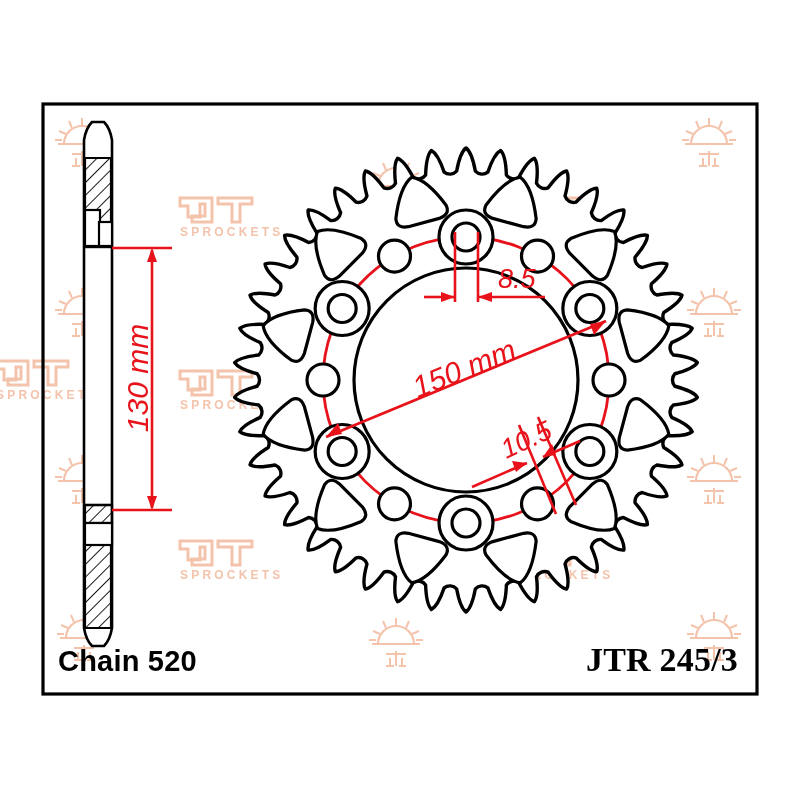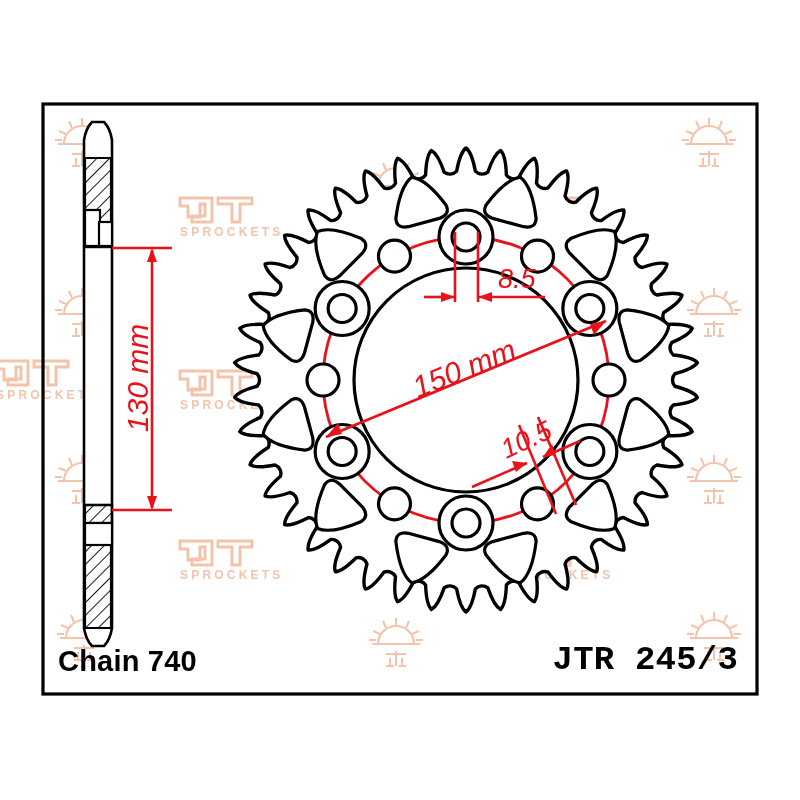--- a/index.html
+++ b/index.html
@@ -8,21 +8,21 @@
   #stage{position:relative;width:800px;height:800px;background:#fff;}
   svg{display:block;}
   .lbl-chain{
     position:absolute;left:58px;top:645px;
     font-family:"Liberation Sans",sans-serif;
     font-size:29px;font-weight:bold;color:#000;letter-spacing:.2px;
     white-space:nowrap;
   }
   .lbl-part{
     position:absolute;right:62px;top:641px;
-    font-family:Liberation Mono, monospace;
+    font-family:Liberation Serif, serif;
     font-size:34px;font-weight:bold;color:#000;letter-spacing:.2px;
     white-space:nowrap;
   }
 </style>
 </head>
 <body>
 
 <div id="stage">
 
   <svg width="800" height="800" viewBox="0 0 800 800">
@@ -173,16 +173,16 @@
       <line x1="519" y1="425" x2="556" y2="514" stroke="#e8121a" stroke-width="2.6"></line>
       <line x1="538" y1="417" x2="576" y2="505" stroke="#e8121a" stroke-width="2.6"></line>
       <line x1="472" y1="487" x2="527" y2="463" stroke="#e8121a" stroke-width="2.6"></line>
       <line x1="543" y1="457" x2="580" y2="441" stroke="#e8121a" stroke-width="2.6"></line>
       <path d="M527,463 L512,461 L516,472 Z" fill="#e8121a"></path>
       <path d="M543,457 L556,455 L552,444 Z" fill="#e8121a"></path>
       <text x="530" y="448" fill="#e8121a" font-family="Liberation Sans, sans-serif" font-size="27" font-style="italic" text-anchor="middle" transform="rotate(-25 530 448)">10.5</text>
     </g>
   </svg>
 
-  <div class="lbl-chain">Chain 740</div>
+  <div class="lbl-chain">Chain 520</div>
   <div class="lbl-part">JTR 245/3</div>
 
 </div>
 
 </body></html>

